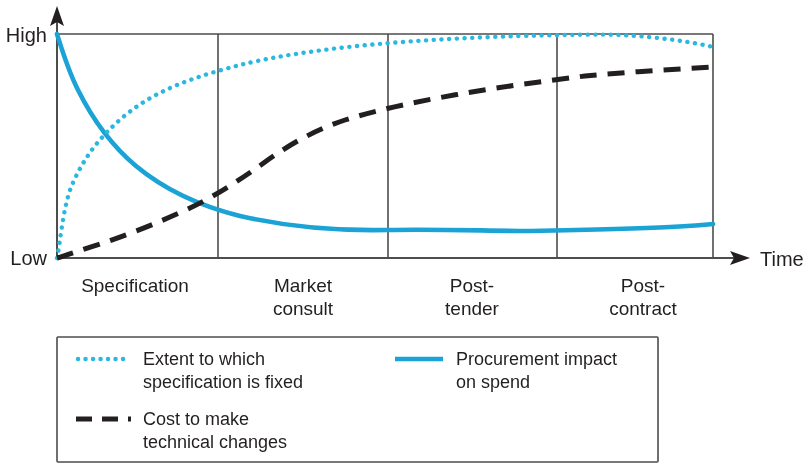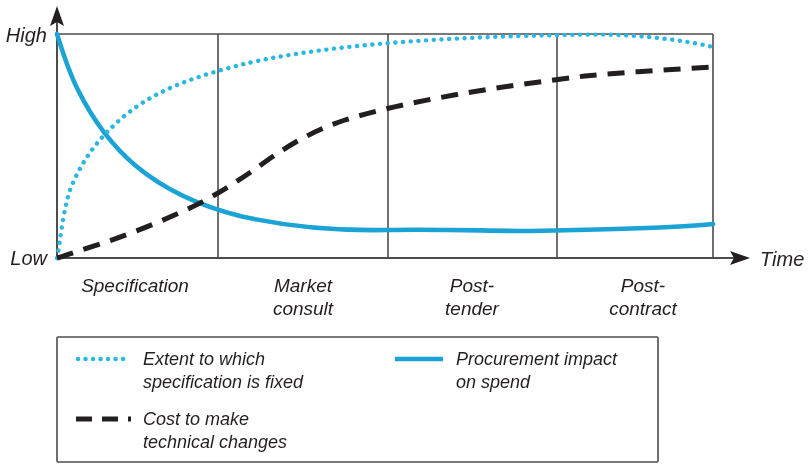--- a/index.html
+++ b/index.html
@@ -11,21 +11,20 @@
     width: 812px;
     height: 466px;
     font-family: "Liberation Sans", sans-serif;
     color: #231f20;
     overflow: hidden;
   }
   #chart-root {
     position: relative;
     width: 812px;
     height: 362px;
-    font-style: italic;
   }
   svg.figure {
     display: block;
     width: 812px;
     height: 466px;
   }
   .axis-line {
     stroke: #4d4d4d;
     stroke-width: 2;
     fill: none;

